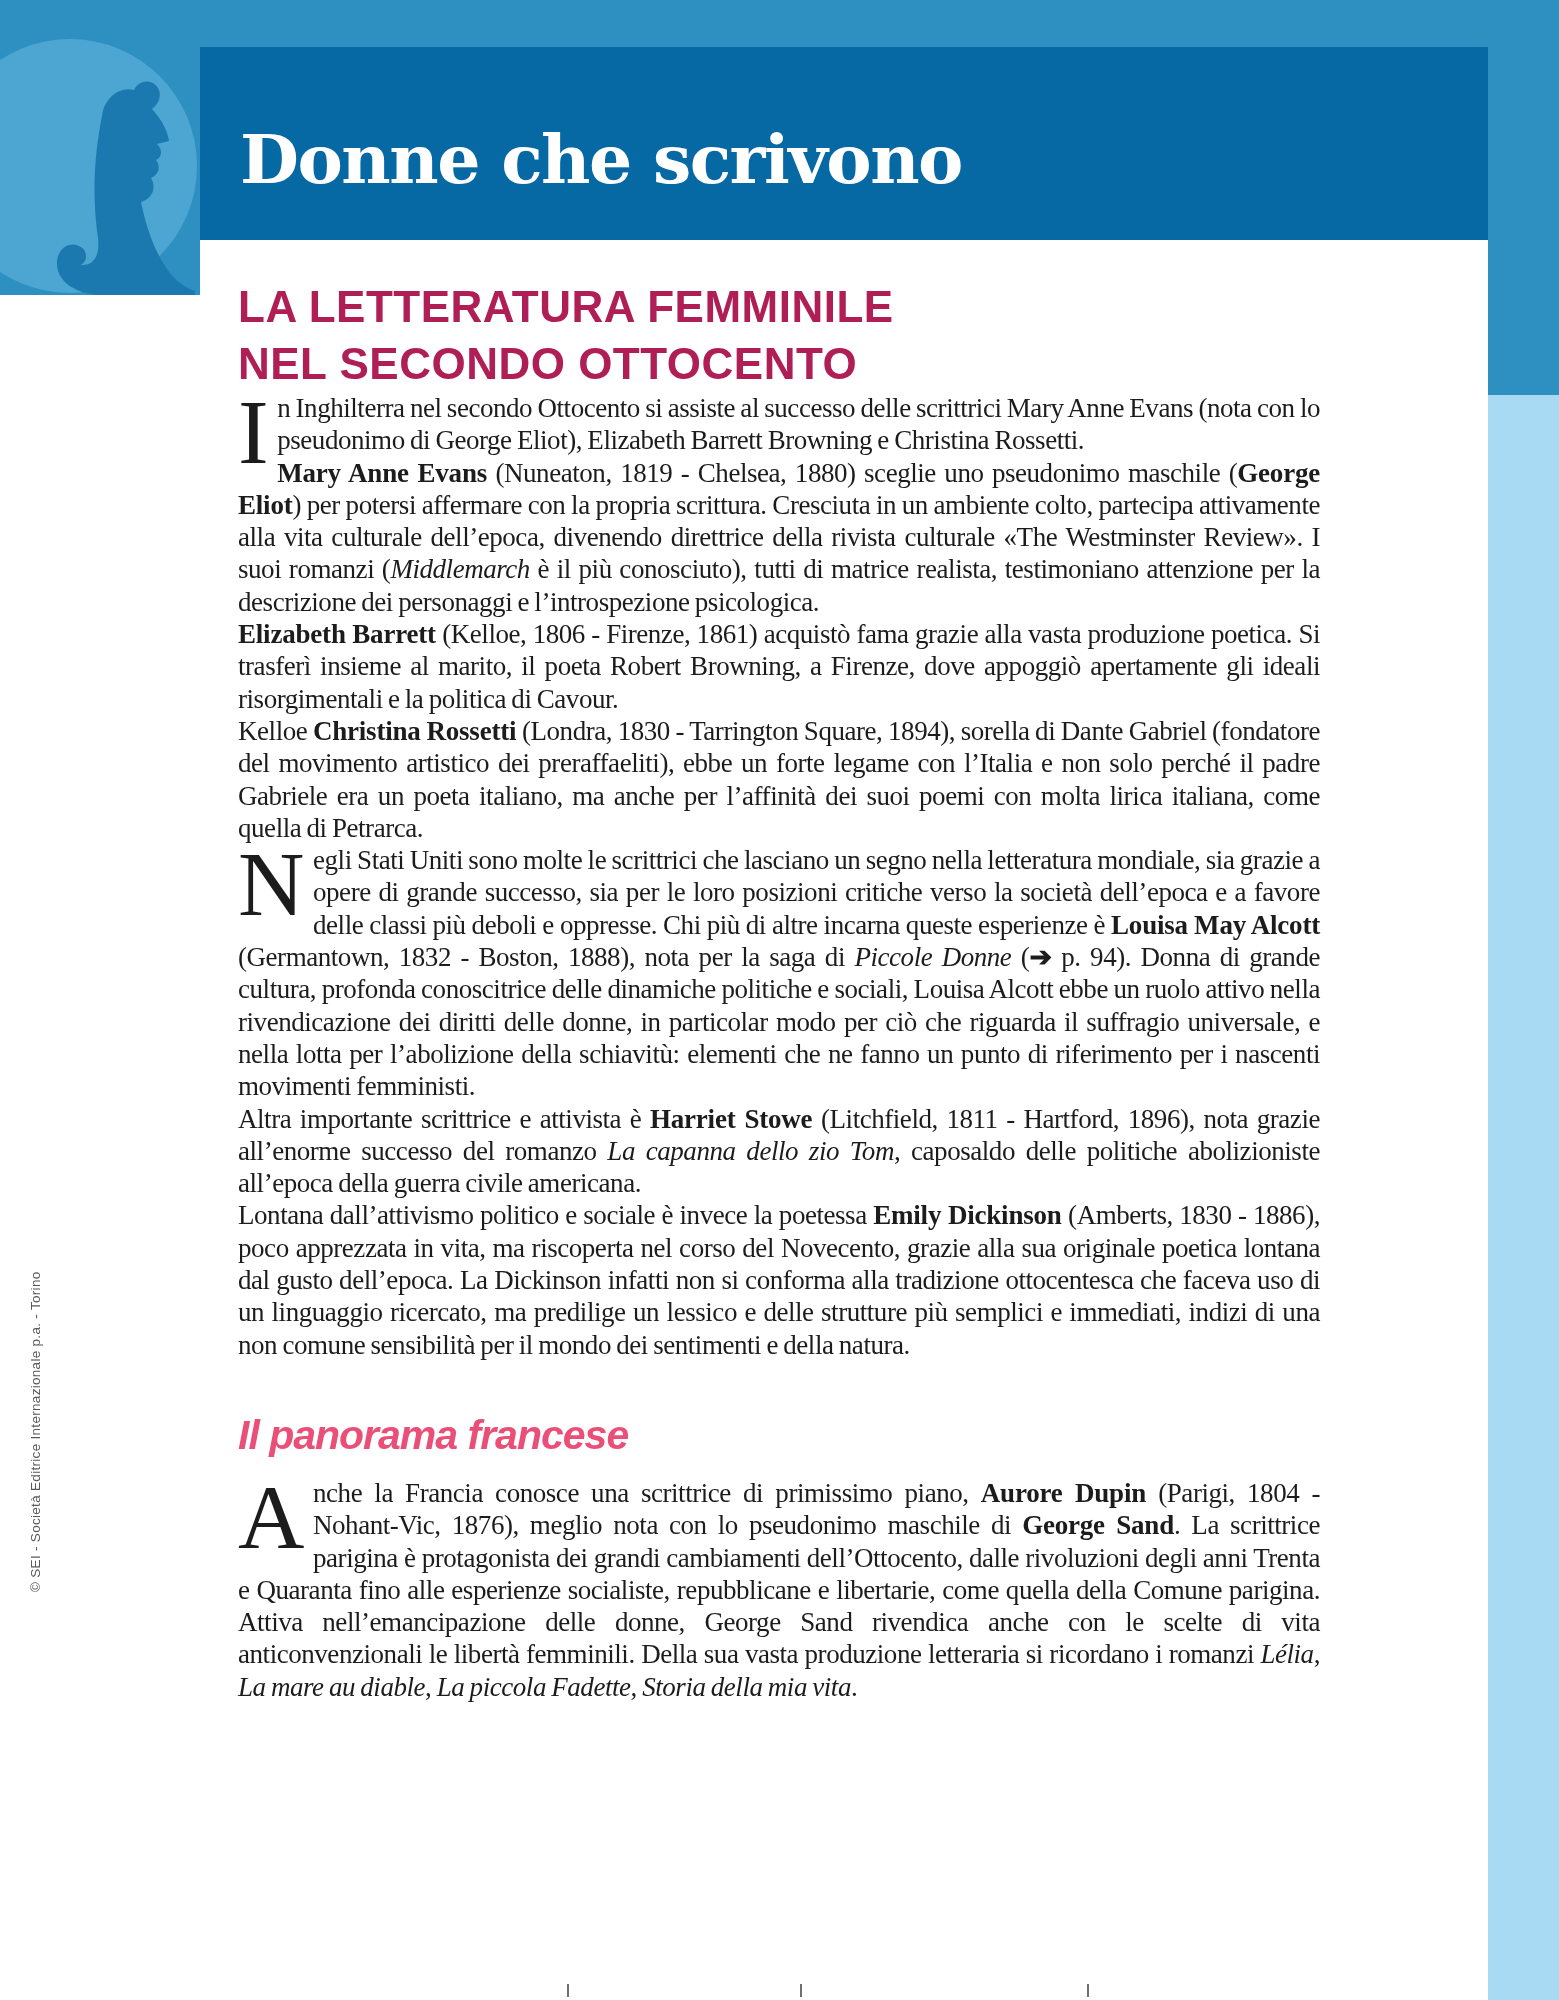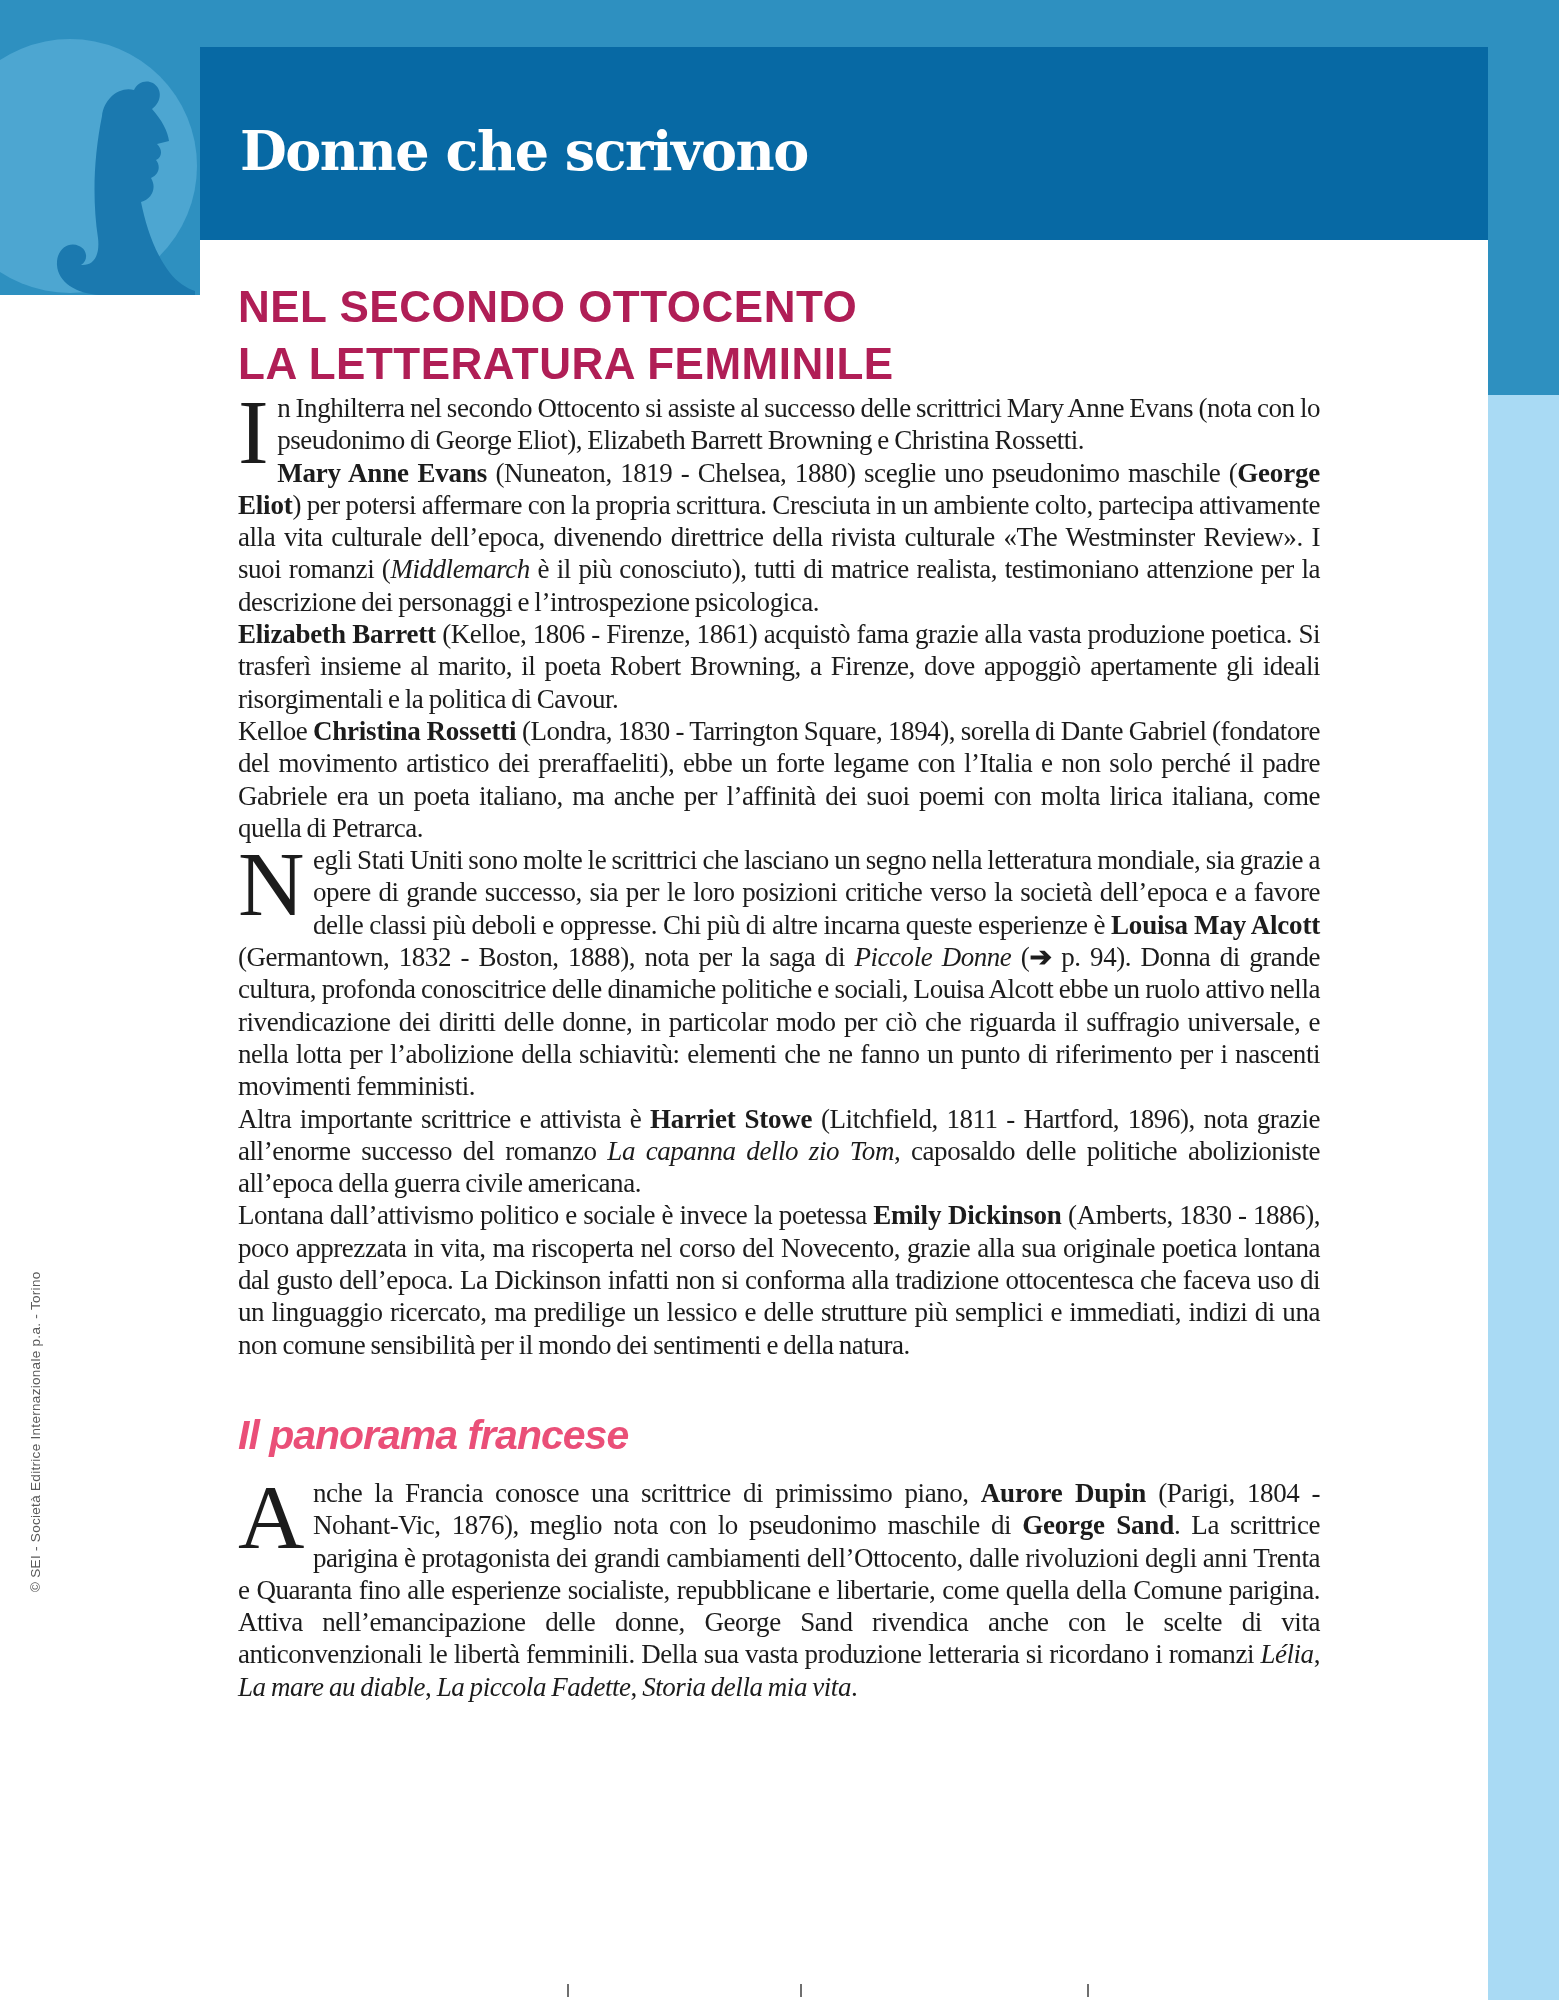--- a/index.html
+++ b/index.html
@@ -13,21 +13,21 @@
   
   .top-strip{position:absolute;left:0;top:0;width:1559px;height:47px;background:var(--medium_blue);}
   
   .left-block{position:absolute;left:0;top:0;width:200px;height:295px;background:var(--medium_blue);overflow:hidden;}
   .profile-circle{position:absolute;left:-57px;top:39px;width:254px;height:254px;border-radius:50%;
         background:var(--circle_blue);}
   .silhouette{position:absolute;left:40px;top:80px;width:160px;height:215px;}
   
   .masthead-band{position:absolute;left:200px;top:47px;width:1288px;height:193px;background:var(--dark_blue);}
   .masthead-title{position:absolute;left:40px;top:72px;color:#fff;font-family:"DejaVu Serif",serif;
-        font-weight:bold;font-size:54px;letter-spacing:-1.5px;white-space:nowrap;}
+        font-weight:bold;font-size:68px;letter-spacing:-1.5px;white-space:nowrap;}
   
   .right-col-upper{position:absolute;left:1488px;top:0;width:71px;height:395px;background:var(--medium_blue);}
   .right-col-lower{position:absolute;left:1488px;top:395px;width:71px;height:1605px;background:var(--light_blue);}
   
   .article{position:absolute;left:238px;top:240px;width:1082px;}
   .article-title{font-family:"Liberation Sans",sans-serif;font-weight:bold;font-size:44px;line-height:57px;
         color:var(--crimson);margin-top:38px;letter-spacing:0.5px;}
   h2.section-heading{font-family:"Liberation Sans",sans-serif;font-style:italic;font-weight:bold;
         font-size:41px;line-height:48px;color:var(--pink);margin:42px 0 18px 0;letter-spacing:-1px;}
   h2.section-heading.s2{margin-top:46px;}
@@ -65,22 +65,22 @@
         C122,40 128,52 129,61 L117,64 C123,70 122,77 116,80
         C121,86 119,95 111,98 C117,108 112,119 101,122
         C106,146 114,172 130,193 C137,202 146,208 155,211 L155,215 L60,215
         C36,214 18,202 17,185 C16,170 28,161 39,166 C47,169 49,180 41,185
         C54,186 60,175 58,158 C52,118 54,76 62,36 Z"></path>
     </svg>
   </div>
 
   <div class="article">
     <div class="article-title">
+      <div>LA LETTERATURA FEMMINILE</div>
       <div>NEL SECONDO OTTOCENTO</div>
-      <div>LA LETTERATURA FEMMINILE</div>
     </div>
     <div id="sections-root">
         <p><span class="dropcap">I</span><span>n Inghilterra nel secondo Ottocento si assiste al successo delle scrittrici Mary Anne Evans (nota con lo pseudonimo di George Eliot), Elizabeth Barrett Browning e Christina Rossetti.</span></p>
         <p><b>Mary Anne Evans</b><span> (Nuneaton, 1819 - Chelsea, 1880) sceglie uno pseudonimo maschile (</span><b>George Eliot</b><span>) per potersi affermare con la propria scrittura. Cresciuta in un ambiente colto, partecipa attivamente alla vita culturale dell’epoca, divenendo direttrice della rivista culturale «The Westminster Review». I suoi romanzi (</span><i>Middlemarch</i><span> è il più conosciuto), tutti di matrice realista, testimoniano attenzione per la descrizione dei personaggi e l’introspezione psicologica.</span></p>
         <p><b>Elizabeth Barrett</b><span> (Kelloe, 1806 - Firenze, 1861) acquistò fama grazie alla vasta produzione poetica. Si trasferì insieme al marito, il poeta Robert Browning, a Firenze, dove appoggiò apertamente gli ideali risorgimentali e la politica di Cavour.</span></p>
         <p><span>Kelloe </span><b>Christina Rossetti</b><span> (Londra, 1830 - Tarrington Square, 1894), sorella di Dante Gabriel (fondatore del movimento artistico dei preraffaeliti), ebbe un forte legame con l’Italia e non solo perché il padre Gabriele era un poeta italiano, ma anche per l’affinità dei suoi poemi con molta lirica italiana, come quella di Petrarca.</span></p>
         <p><span class="dropcap">N</span><span>egli Stati Uniti sono molte le scrittrici che lasciano un segno nella letteratura mondiale, sia grazie a opere di grande successo, sia per le loro posizioni critiche verso la società dell’epoca e a favore delle classi più deboli e oppresse. Chi più di altre incarna queste esperienze è </span><b>Louisa May Alcott</b><span> (Germantown, 1832 - Boston, 1888), nota per la saga di </span><i>Piccole Donne</i><span> (</span><b>➔</b><span> p. 94). Donna di grande cultura, profonda conoscitrice delle dinamiche politiche e sociali, Louisa Alcott ebbe un ruolo attivo nella rivendicazione dei diritti delle donne, in particolar modo per ciò che riguarda il suffragio universale, e nella lotta per l’abolizione della schiavitù: elementi che ne fanno un punto di riferimento per i nascenti movimenti femministi.</span></p>
         <p><span>Altra importante scrittrice e attivista è </span><b>Harriet Stowe</b><span> (Litchfield, 1811 - Hartford, 1896), nota grazie all’enorme successo del romanzo </span><i>La capanna dello zio Tom</i><span>, caposaldo delle politiche abolizioniste all’epoca della guerra civile americana.</span></p>
         <p><span>Lontana dall’attivismo politico e sociale è invece la poetessa </span><b>Emily Dickinson</b><span> (Amberts, 1830 - 1886), poco apprezzata in vita, ma riscoperta nel corso del Novecento, grazie alla sua originale poetica lontana dal gusto dell’epoca. La Dickinson infatti non si conforma alla tradizione ottocentesca che faceva uso di un linguaggio ricercato, ma predilige un lessico e delle strutture più semplici e immediati, indizi di una non comune sensibilità per il mondo dei sentimenti e della natura.</span></p>
         <h2 class="section-heading s3">Il panorama francese</h2>

